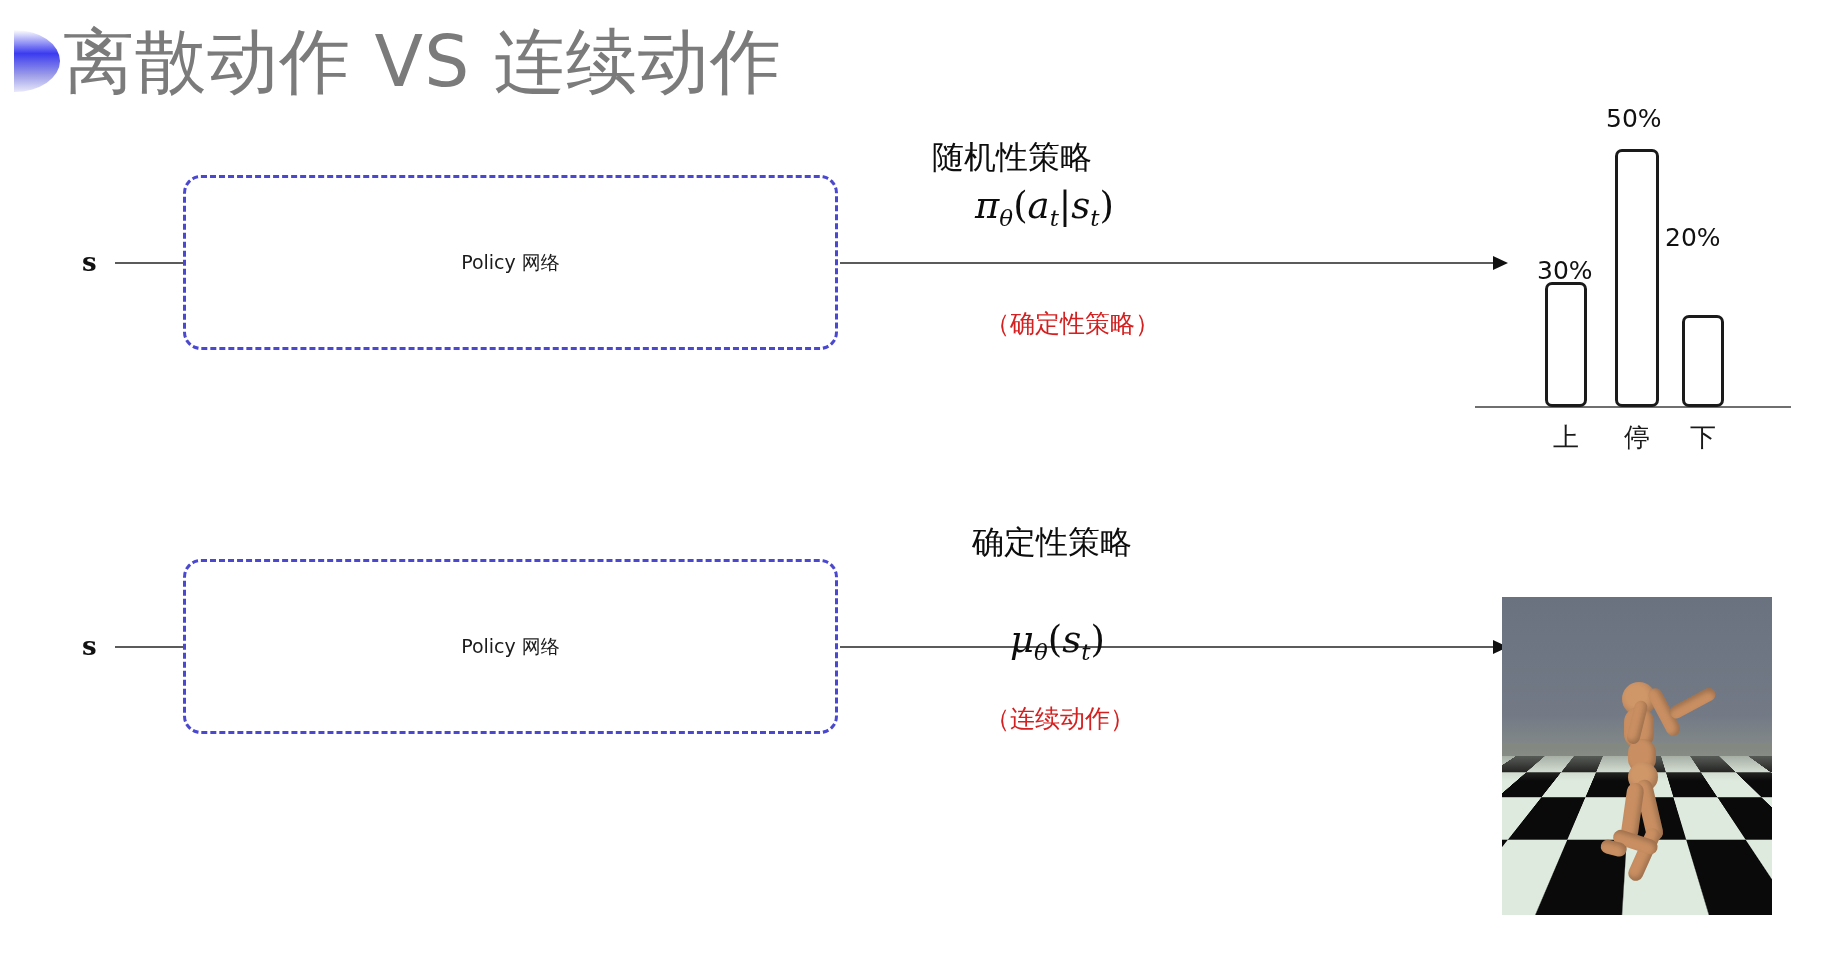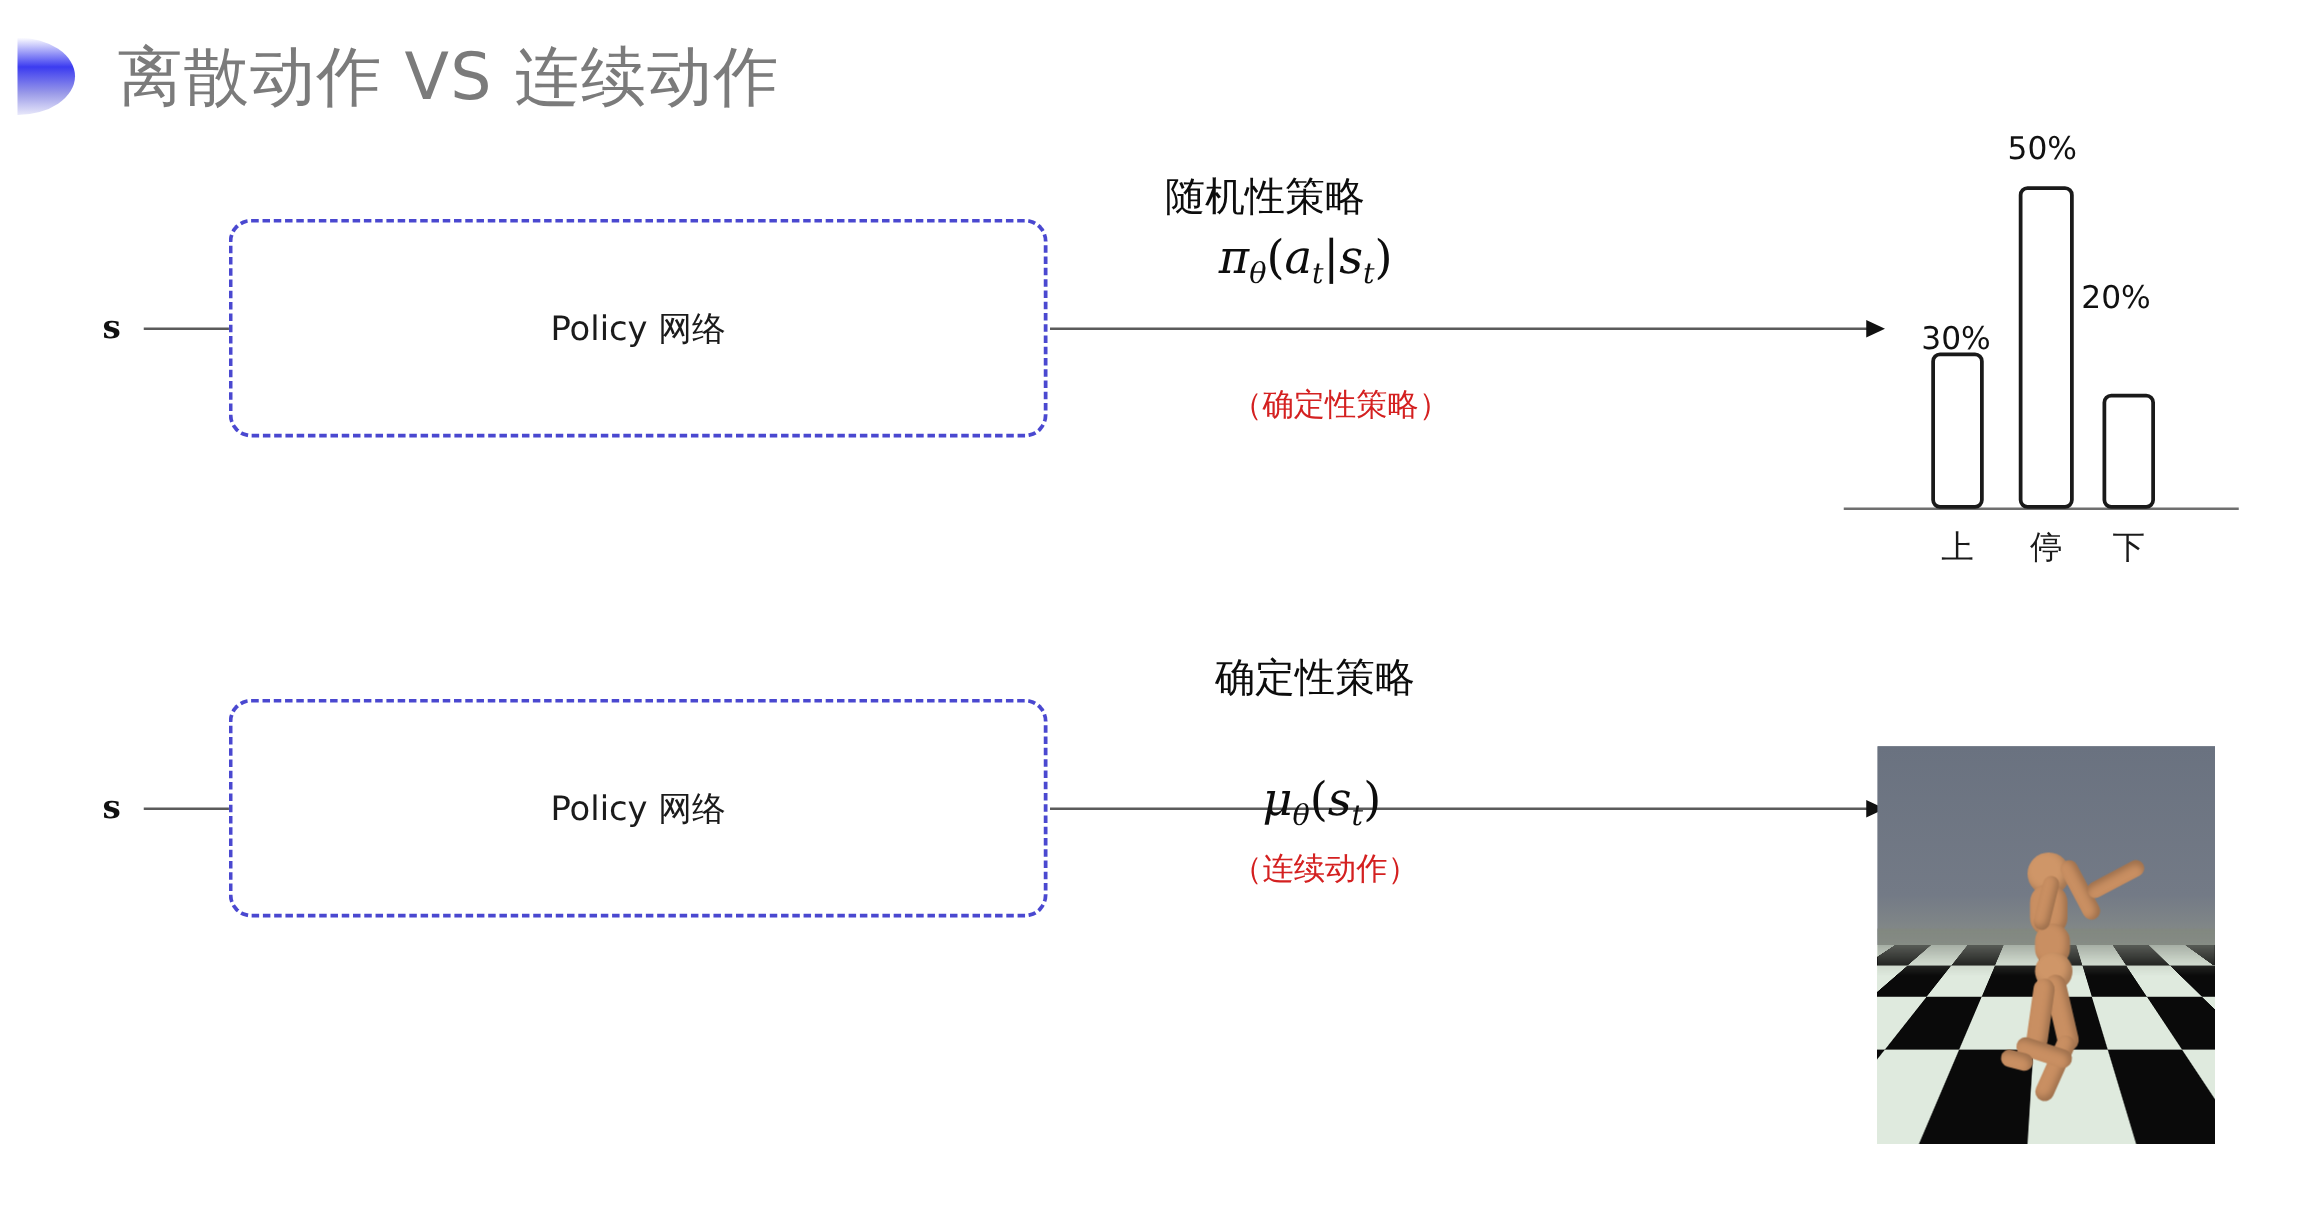--- a/index.html
+++ b/index.html
@@ -23,45 +23,44 @@
     width: 46px;
     height: 62px;
     border-top-right-radius: 46px 31px;
     border-bottom-right-radius: 46px 31px;
     background: linear-gradient(180deg, #ffffff 0%, #3b3bf0 38%, #9a9ae8 72%, #e8e8fa 100%);
   }
   #page-title {
     position: absolute;
     left: 63px;
     top: 27px;
-    font-size: 52px;
+    font-size: 71px;
     line-height: 70px;
     color: #7b7b7b;
     letter-spacing: 1px;
     white-space: nowrap;
     font-family: "DejaVu Sans", "Liberation Sans", sans-serif;
-    margin-left: 31px;
   }
 
   
   .policy-box {
     position: absolute;
     border: 3px dashed #4a48d0;
     border-radius: 18px;
     box-sizing: border-box;
     background: #ffffff;
   }
   .policy-box-label {
     position: absolute;
     left: 0;
     right: 0;
     top: 50%;
     transform: translateY(-50%);
     text-align: center;
-    font-size: 27px;
+    font-size: 19px;
     color: #1b1b1b;
     font-family: "DejaVu Sans", "Liberation Sans", sans-serif;
   }
 
   .s-label {
     position: absolute;
     font-size: 26px;
     font-weight: bold;
     color: #111111;
     font-family: "DejaVu Serif", serif;
@@ -273,21 +272,21 @@
   <div class="shaft" style="width:654px;"></div>
   <div class="head" style="left:653px;"></div>
 </div>
 
 <div class="policy-kind" style="left:972px; top:521px;">确定性策略</div>
 
 <div class="policy-formula" style="left:1010px; top:581px;margin-top:37px;">
   <span>μ</span><span class="sub">θ</span><span class="up">(</span><span>s</span><span class="sub">t</span><span class="up">)</span>
 </div>
 
-<div class="policy-note" style="left:985px; top:678px;">（连续动作）</div>
+<div class="policy-note" style="left:985px; top:702px;">（连续动作）</div>
 
 <div id="humanoid-sim">
   <div id="sim-sky"></div>
   <div id="sim-floor"></div>
   <div id="sim-haze"></div>
 
   <div class="joint" style="left:120px; top:85px; width:34px; height:34px;"></div>
   <div class="limb" style="left:122px; top:110px; width:30px; height:42px; border-radius:16px;"></div>
   <div class="limb" style="left:126px; top:142px; width:28px; height:34px; border-radius:14px;"></div>
   <div class="joint" style="left:126px; top:165px; width:30px; height:30px;"></div>

